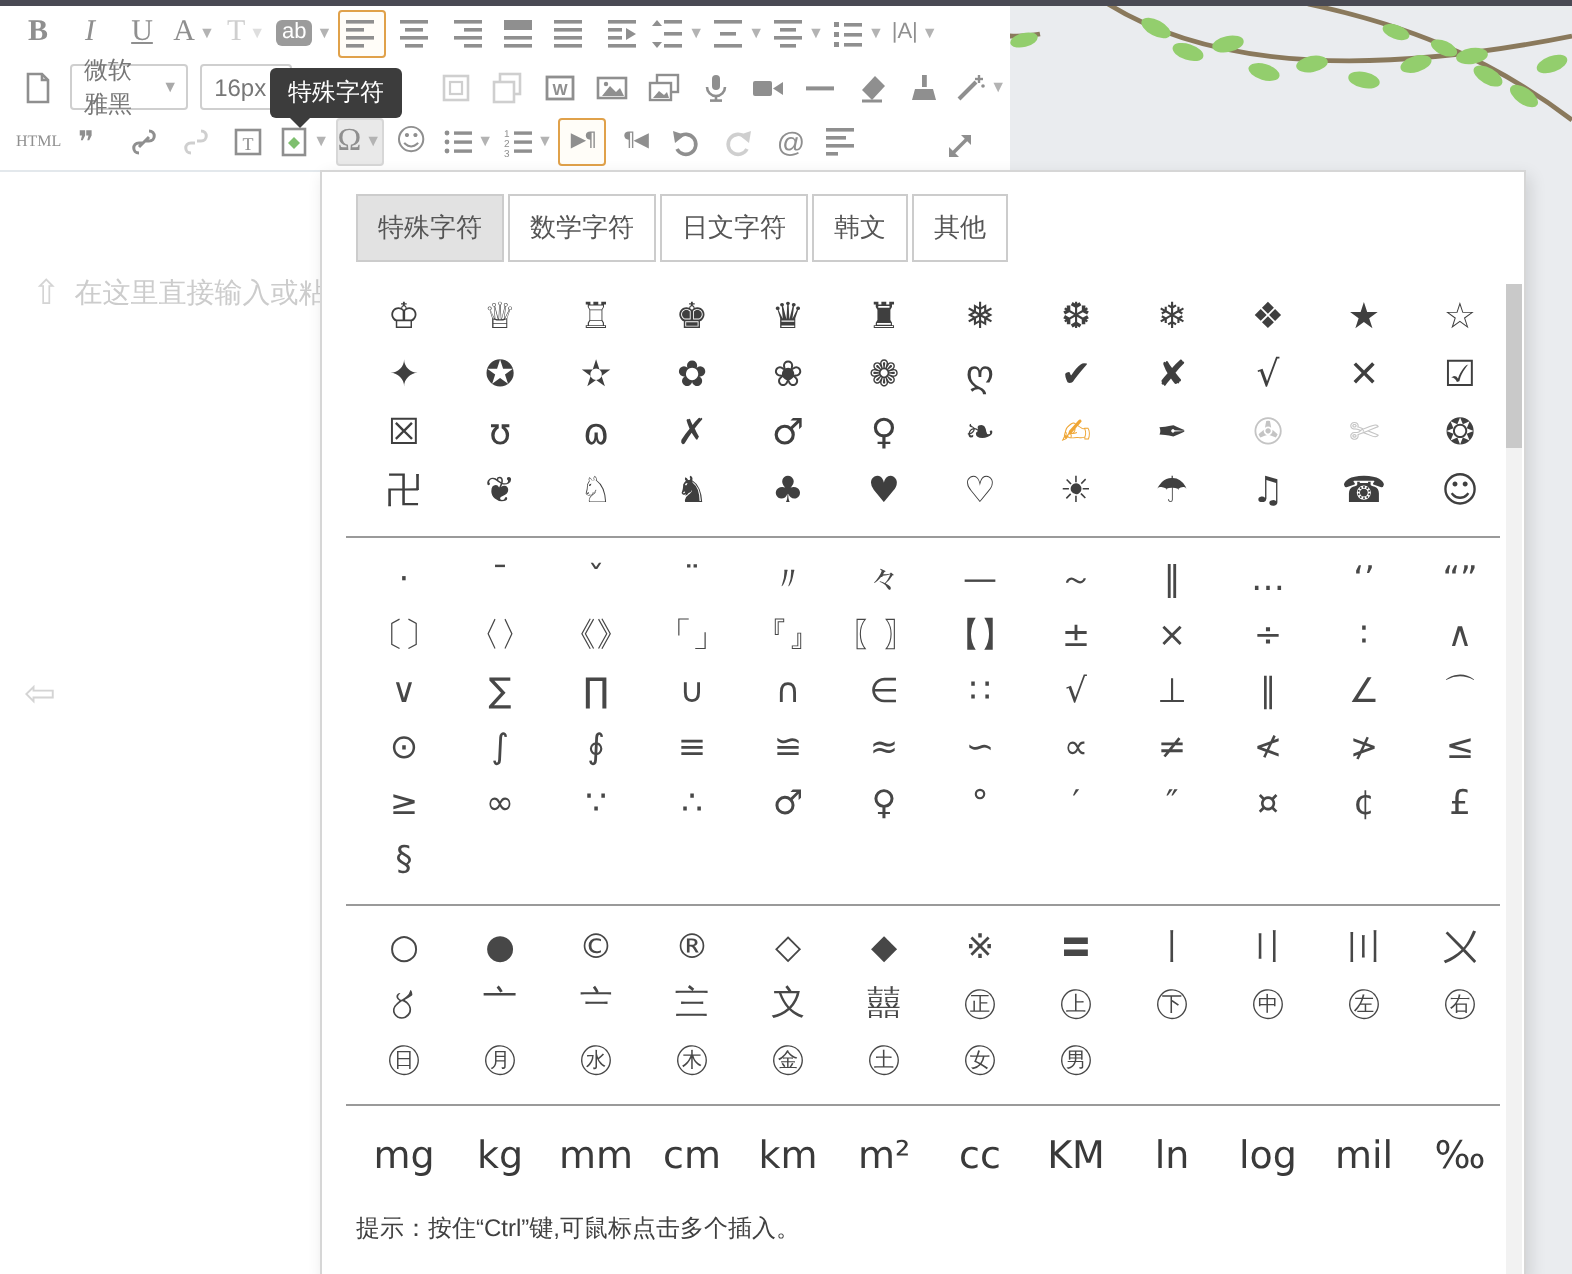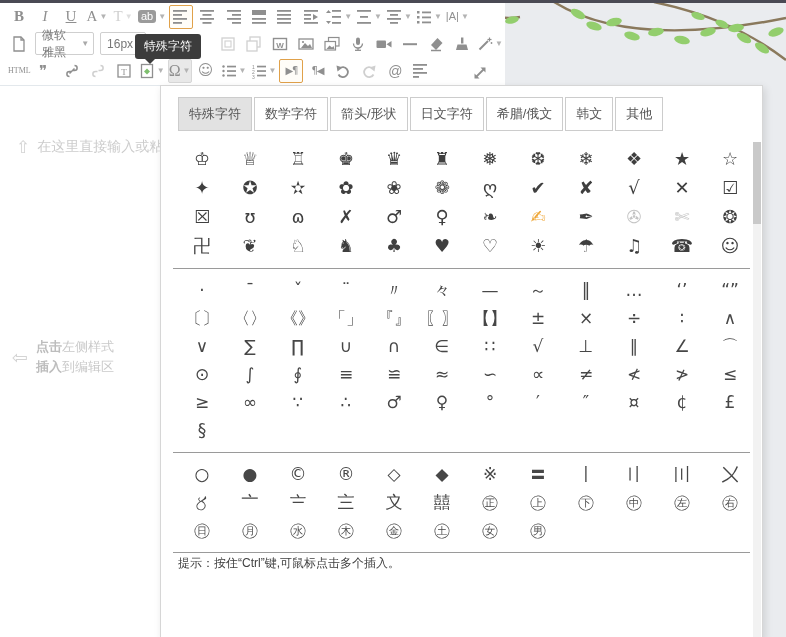--- a/index.html
+++ b/index.html
@@ -462,34 +462,28 @@
           </div>
         </div>
     </div>
 
     <div class="ph">
       <span class="ar">⇧</span>
       <span>在这里直接输入或粘贴内容</span>
     </div>
     <div class="sidehint">
       <span class="ar">⇦</span>
-      <span>
-        <b>点击</b><span>左侧样式</span><br>
-        <b>插入</b><span>到编辑区</span>
-      </span>
     </div>
   </div>
 
   <div class="dialog">
     <div class="tabs" id="tabs">
         <div class="tab active">特殊字符</div>
         <div class="tab">数学字符</div>
-        <div class="tab">箭头/形状</div>
         <div class="tab">日文字符</div>
-        <div class="tab">希腊/俄文</div>
         <div class="tab">韩文</div>
         <div class="tab">其他</div>
       </div>
     <div id="charsecs">
         <div class="sec">
           <div class="crow">
             <span class="cell">♔</span>
             <span class="cell">♕</span>
             <span class="cell">♖</span>
             <span class="cell">♚</span>
@@ -656,19 +650,35 @@
             <span class="cell">㊊</span>
             <span class="cell">㊌</span>
             <span class="cell">㊍</span>
             <span class="cell">㊎</span>
             <span class="cell">㊏</span>
             <span class="cell">㊛</span>
             <span class="cell">㊚</span>
           </div>
         </div>
         <div class="divider"></div>
+        <div class="sec units">
+          <div class="crow">
+            <span class="cell">mg</span>
+            <span class="cell">kg</span>
+            <span class="cell">mm</span>
+            <span class="cell">cm</span>
+            <span class="cell">km</span>
+            <span class="cell">m²</span>
+            <span class="cell">cc</span>
+            <span class="cell">KM</span>
+            <span class="cell">ln</span>
+            <span class="cell">log</span>
+            <span class="cell">mil</span>
+            <span class="cell">‰</span>
+          </div>
+        </div>
       </div>
     <p class="hint">提示：按住“Ctrl”键,可鼠标点击多个插入。</p>
     <div class="scroll-track">
       <div class="scroll-thumb"></div>
     </div>
   </div>
 </div>
 
 </body></html>

